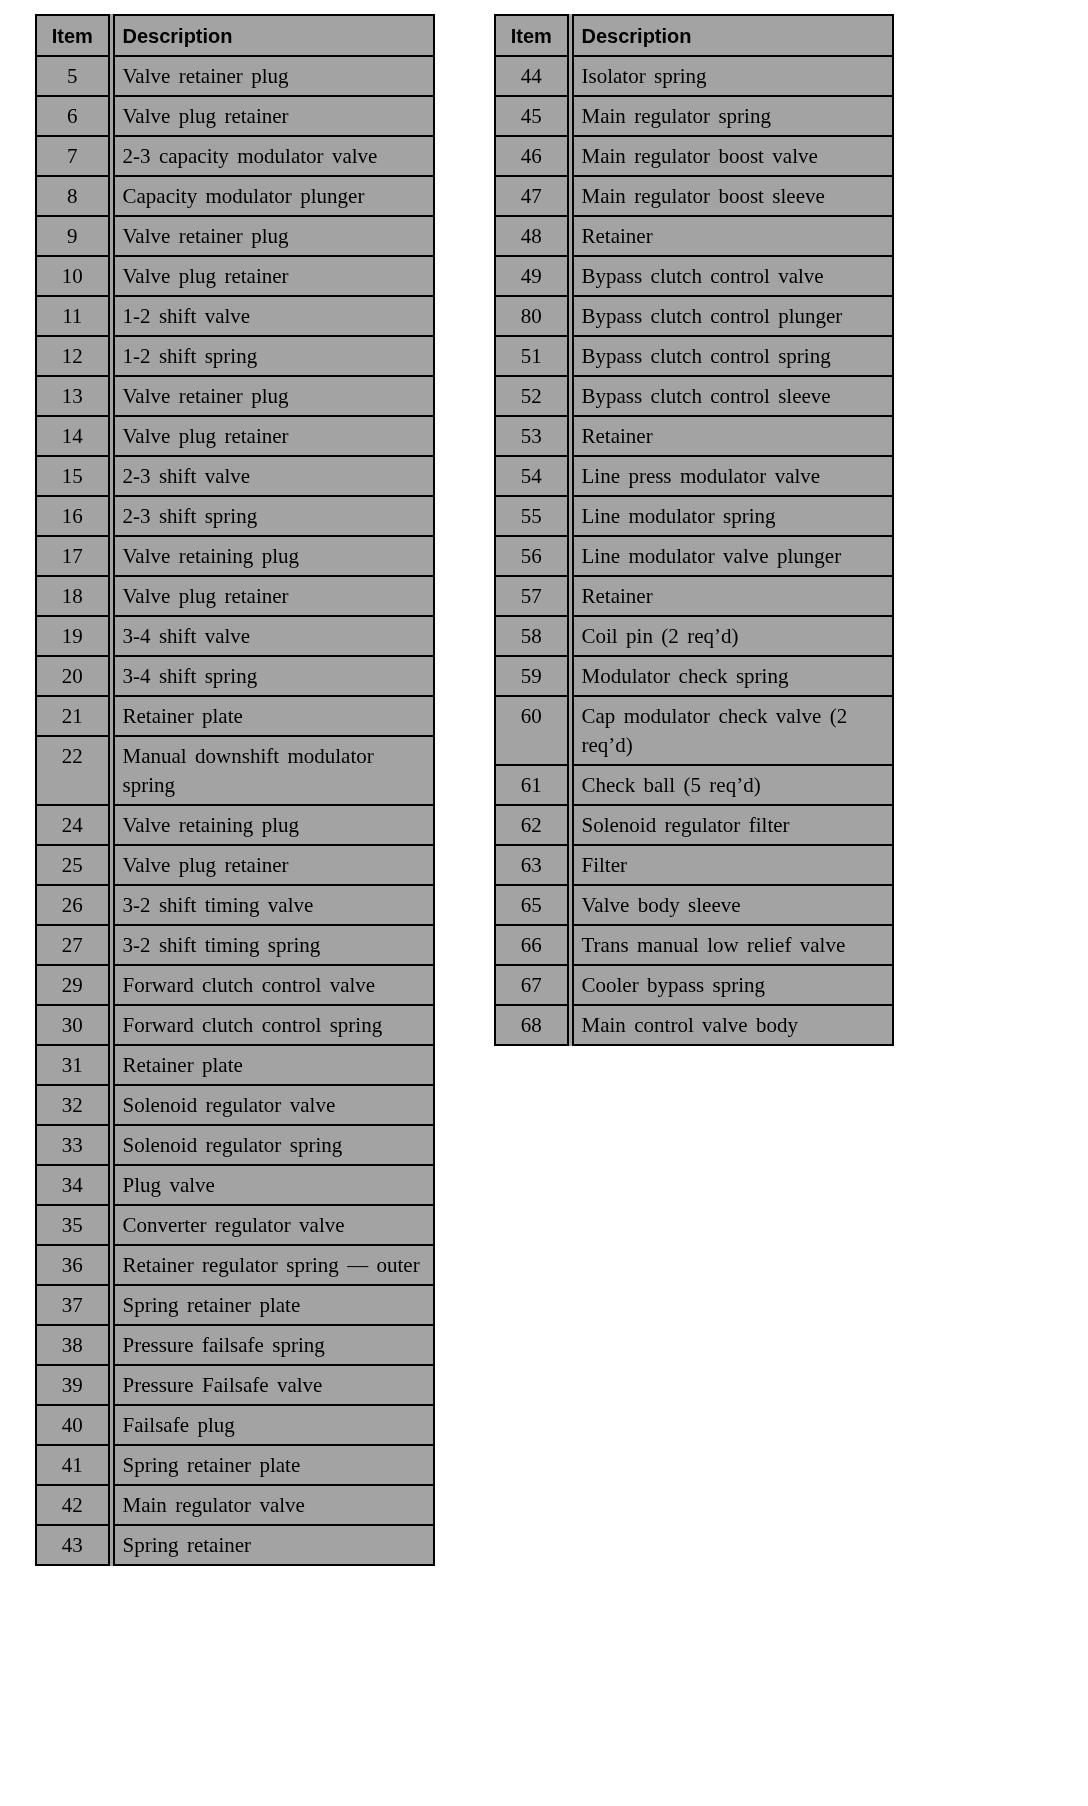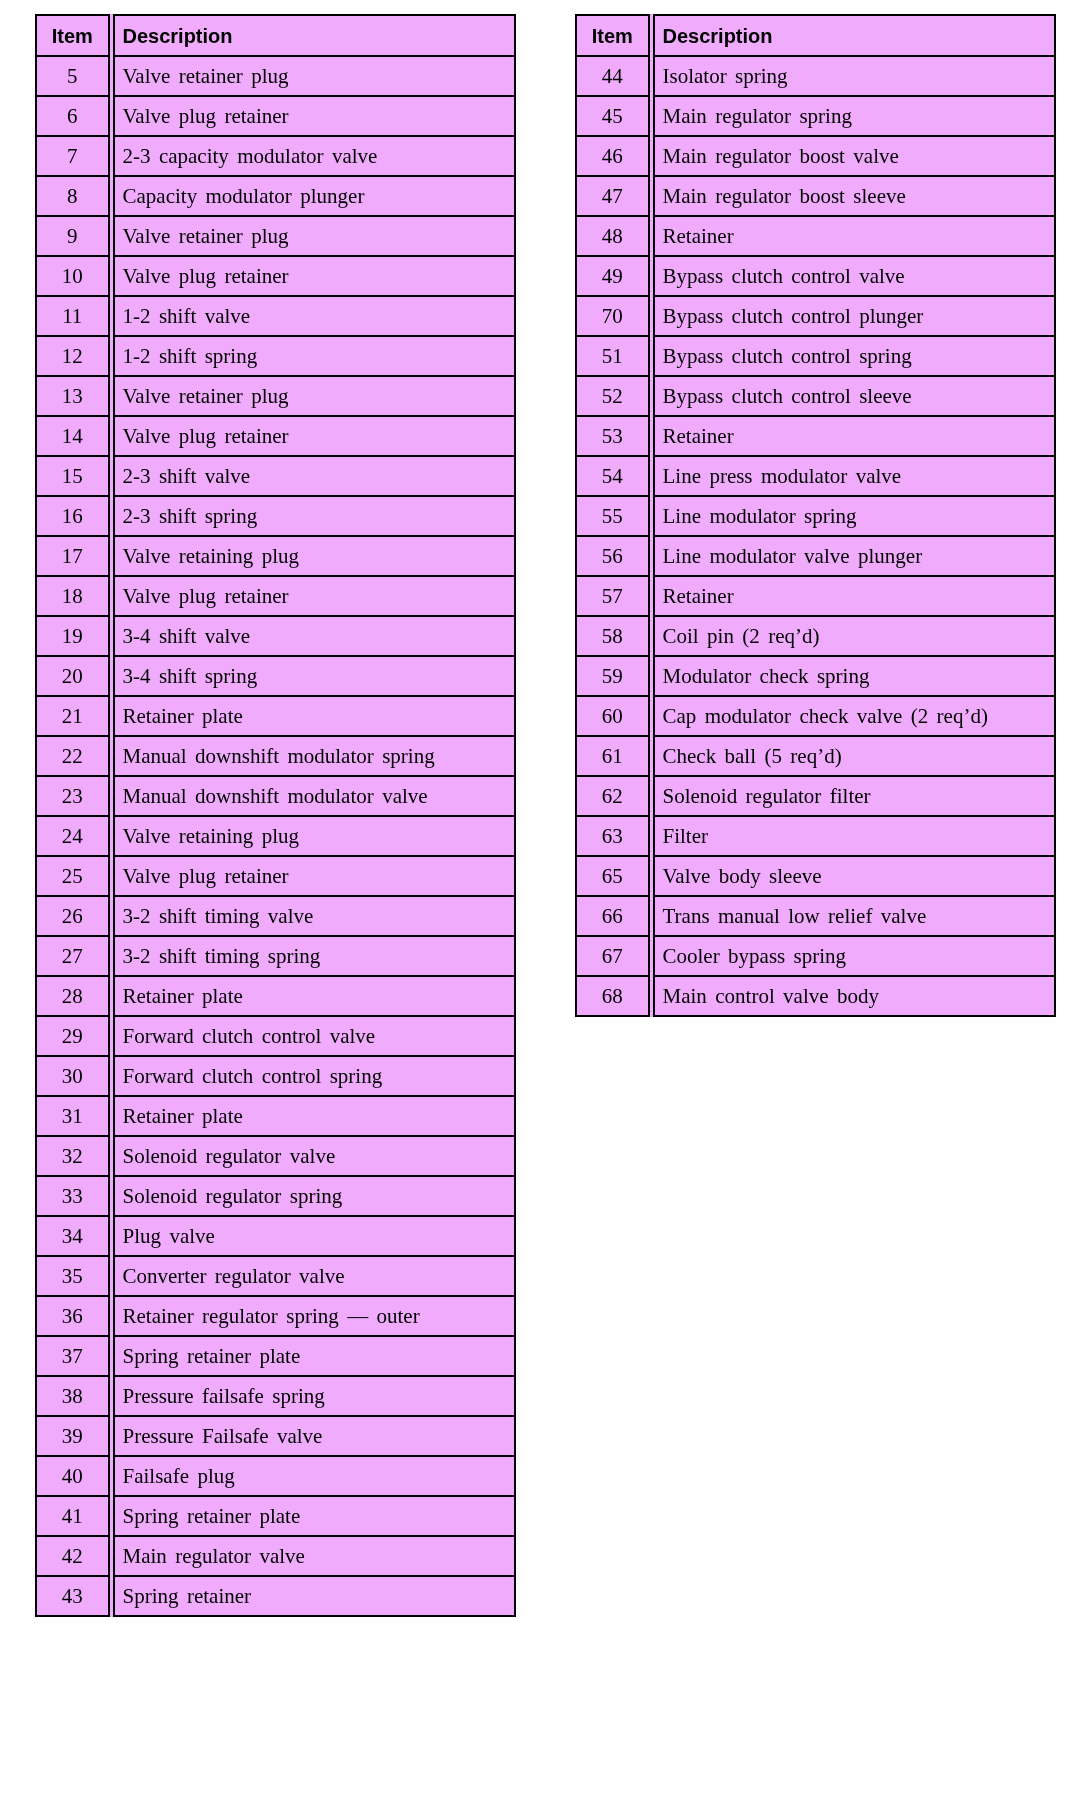--- a/index.html
+++ b/index.html
@@ -15,23 +15,23 @@
     box-sizing: border-box;
     padding: 14px 0 0 35px;
     display: flex;
     align-items: flex-start;
     gap: 59px;
     font-family: "Liberation Serif", serif;
     color: #000000;
   }
   table.parts-table {
     border-collapse: collapse;
-    width: 481px;
+    width: 400px;
     table-layout: fixed;
-    background: #f0abfc;
+    background: #a3a3a3;
   }
   table.parts-table col.item-col { width: 75px; }
   table.parts-table th,
   table.parts-table td {
     border: 2px solid #000000;
     vertical-align: top;
     box-sizing: border-box;
   }
   
   table.parts-table th:first-child,
@@ -142,42 +142,34 @@
         </tr>
         <tr>
           <td class="item-cell">21</td>
           <td class="desc-cell">Retainer plate</td>
         </tr>
         <tr>
           <td class="item-cell">22</td>
           <td class="desc-cell">Manual downshift modulator spring</td>
         </tr>
         <tr>
-          <td class="item-cell">23</td>
-          <td class="desc-cell">Manual downshift modulator valve</td>
-        </tr>
-        <tr>
           <td class="item-cell">24</td>
           <td class="desc-cell">Valve retaining plug</td>
         </tr>
         <tr>
           <td class="item-cell">25</td>
           <td class="desc-cell">Valve plug retainer</td>
         </tr>
         <tr>
           <td class="item-cell">26</td>
           <td class="desc-cell">3-2 shift timing valve</td>
         </tr>
         <tr>
           <td class="item-cell">27</td>
           <td class="desc-cell">3-2 shift timing spring</td>
-        </tr>
-        <tr>
-          <td class="item-cell">28</td>
-          <td class="desc-cell">Retainer plate</td>
         </tr>
         <tr>
           <td class="item-cell">29</td>
           <td class="desc-cell">Forward clutch control valve</td>
         </tr>
         <tr>
           <td class="item-cell">30</td>
           <td class="desc-cell">Forward clutch control spring</td>
         </tr>
         <tr>
@@ -265,21 +257,21 @@
         </tr>
         <tr>
           <td class="item-cell">48</td>
           <td class="desc-cell">Retainer</td>
         </tr>
         <tr>
           <td class="item-cell">49</td>
           <td class="desc-cell">Bypass clutch control valve</td>
         </tr>
         <tr>
-          <td class="item-cell">70</td>
+          <td class="item-cell">80</td>
           <td class="desc-cell">Bypass clutch control plunger</td>
         </tr>
         <tr>
           <td class="item-cell">51</td>
           <td class="desc-cell">Bypass clutch control spring</td>
         </tr>
         <tr>
           <td class="item-cell">52</td>
           <td class="desc-cell">Bypass clutch control sleeve</td>
         </tr>

